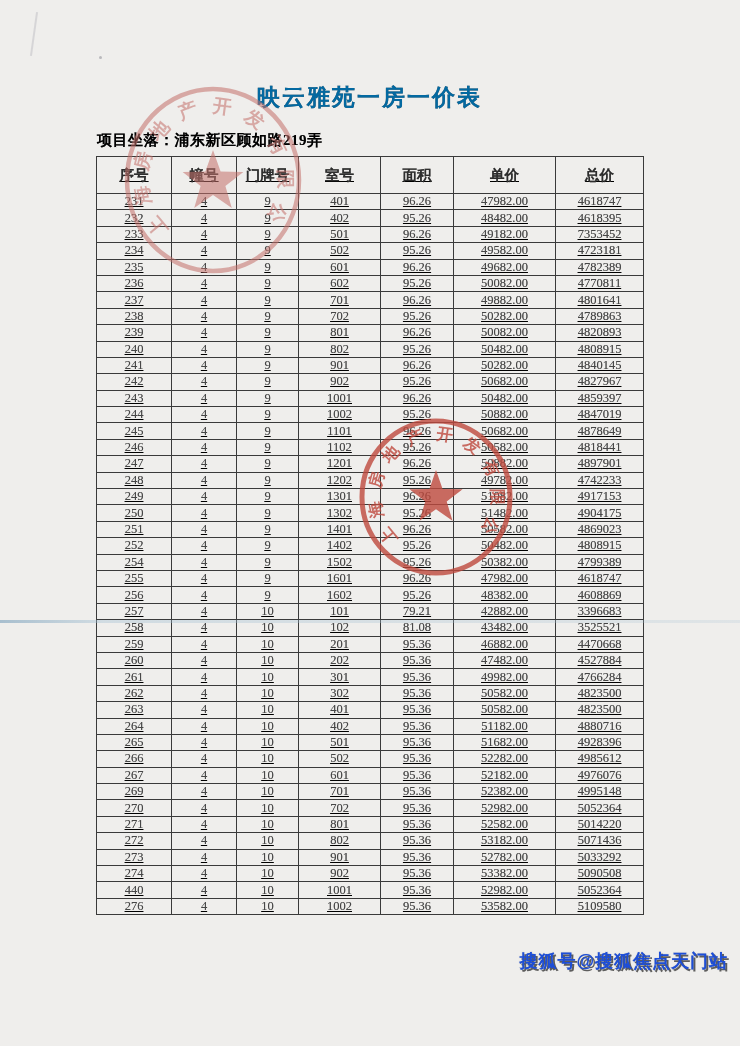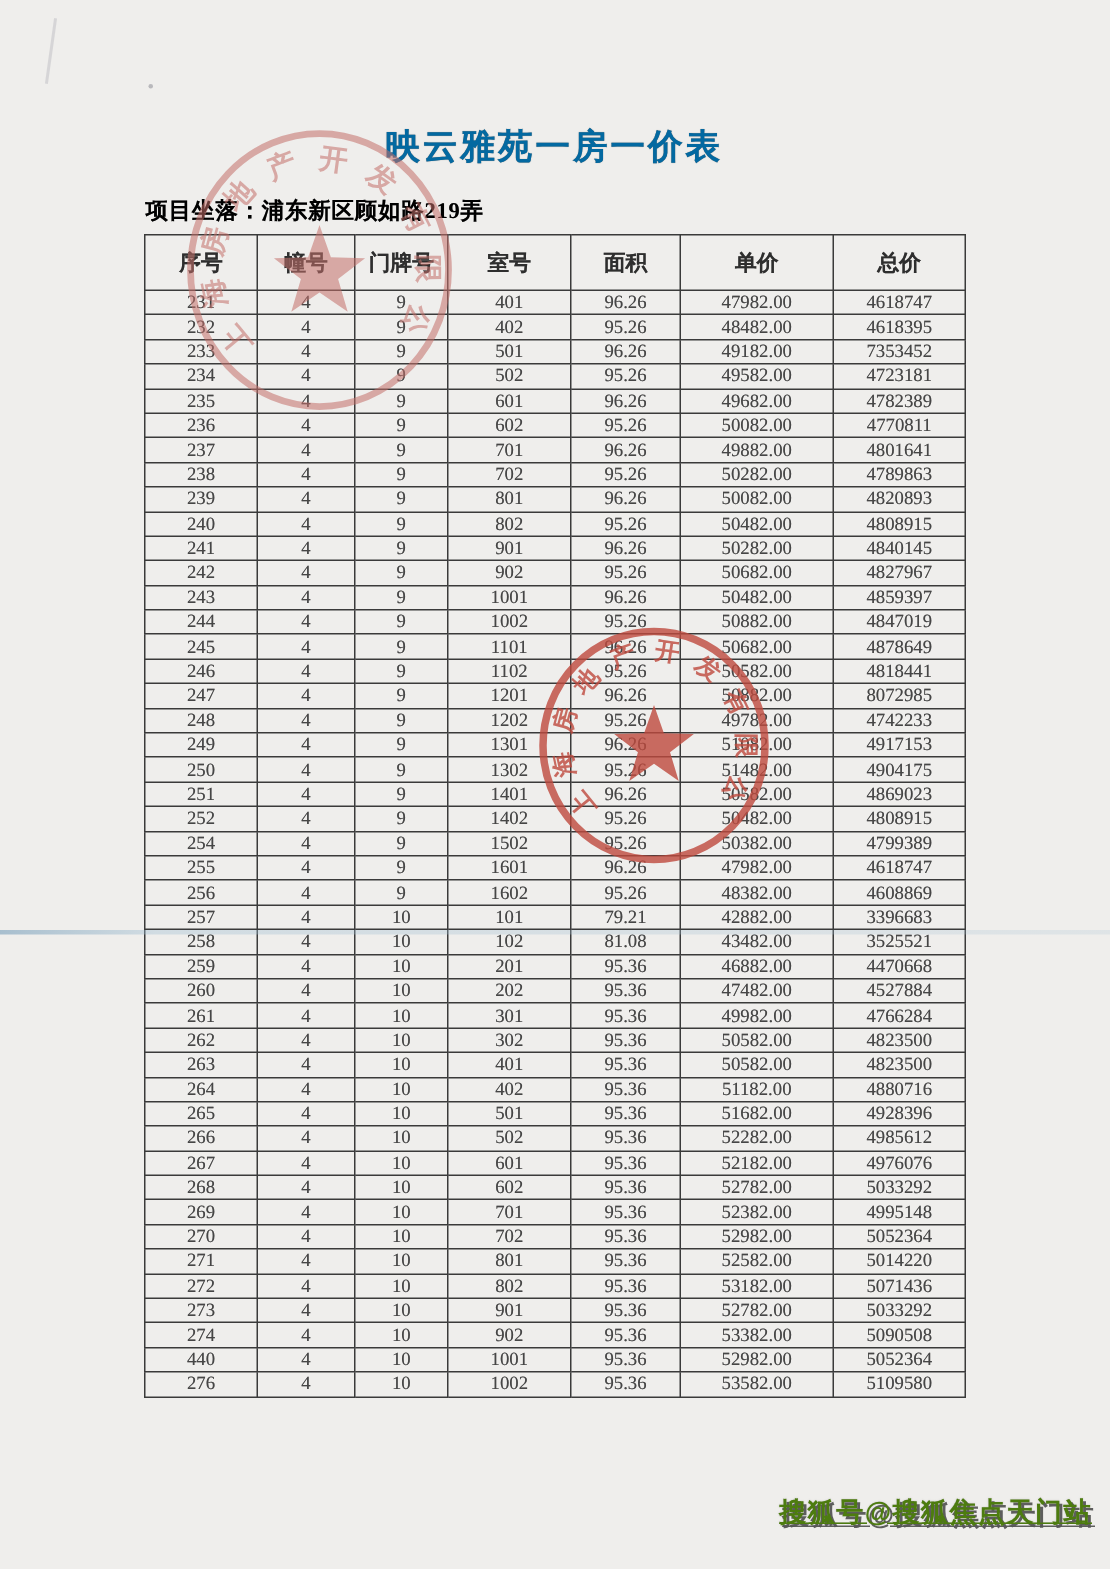--- a/index.html
+++ b/index.html
@@ -28,47 +28,47 @@
   .doc-subtitle{
     position:absolute;left:97px;top:131px;
     font-size:15px;font-weight:bold;color:#000000;
     letter-spacing:.5px;text-shadow:0 0 .4px rgba(50,50,50,.6);
   }
 
   .table-wrap{position:absolute;left:96px;top:156px;}
   table.price{
     border-collapse:collapse;table-layout:fixed;width:547px;
     background:transparent;
+    text-decoration:underline;
   }
   table.price th,table.price td{
     border:1.5px solid #3a3a3a;
     text-align:center;vertical-align:middle;
     overflow:hidden;white-space:nowrap;
   }
   table.price th{
     height:34px;font-size:14.5px;font-weight:bold;color:#2e2e2e;
     text-shadow:0 0 .4px rgba(46,46,46,.6);
   }
   table.price td{
     height:15.4px;font-size:12.5px;color:#464646;padding:0;
     text-shadow:0 0 .4px rgba(70,70,70,.55);
   }
 
   .seal{position:absolute;pointer-events:none;}
   #seal-top-left{left:118px;top:84px;opacity:.55;z-index:6;}
   #seal-center{left:356px;top:416px;opacity:.8;z-index:6;}
 
   .watermark{
-    position:absolute;right:12px;top:996px;
+    position:absolute;right:12px;top:949px;
     font-family:"Liberation Sans","DejaVu Sans",sans-serif;
     font-size:18px;font-weight:bold;letter-spacing:1px;
-    color:#4d7c0f;
+    color:#1d4ed8;
     text-shadow:2px 2px 0 rgba(85,85,85,.95),0 0 1px rgba(120,120,120,.5);
     z-index:7;
-    text-decoration:underline;
   }
 </style>
 </head>
 <body>
 
 <div class="page">
 
   <div class="pen-mark"></div>
   <div class="pen-dot"></div>
 
@@ -242,21 +242,21 @@
             <td>50582.00</td>
             <td>4818441</td>
           </tr>
           <tr>
             <td>247</td>
             <td>4</td>
             <td>9</td>
             <td>1201</td>
             <td>96.26</td>
             <td>50882.00</td>
-            <td>8072985</td>
+            <td>4897901</td>
           </tr>
           <tr>
             <td>248</td>
             <td>4</td>
             <td>9</td>
             <td>1202</td>
             <td>95.26</td>
             <td>49782.00</td>
             <td>4742233</td>
           </tr>
@@ -414,29 +414,20 @@
             <td>4985612</td>
           </tr>
           <tr>
             <td>267</td>
             <td>4</td>
             <td>10</td>
             <td>601</td>
             <td>95.36</td>
             <td>52182.00</td>
             <td>4976076</td>
-          </tr>
-          <tr>
-            <td>268</td>
-            <td>4</td>
-            <td>10</td>
-            <td>602</td>
-            <td>95.36</td>
-            <td>52782.00</td>
-            <td>5033292</td>
           </tr>
           <tr>
             <td>269</td>
             <td>4</td>
             <td>10</td>
             <td>701</td>
             <td>95.36</td>
             <td>52382.00</td>
             <td>4995148</td>
           </tr>

